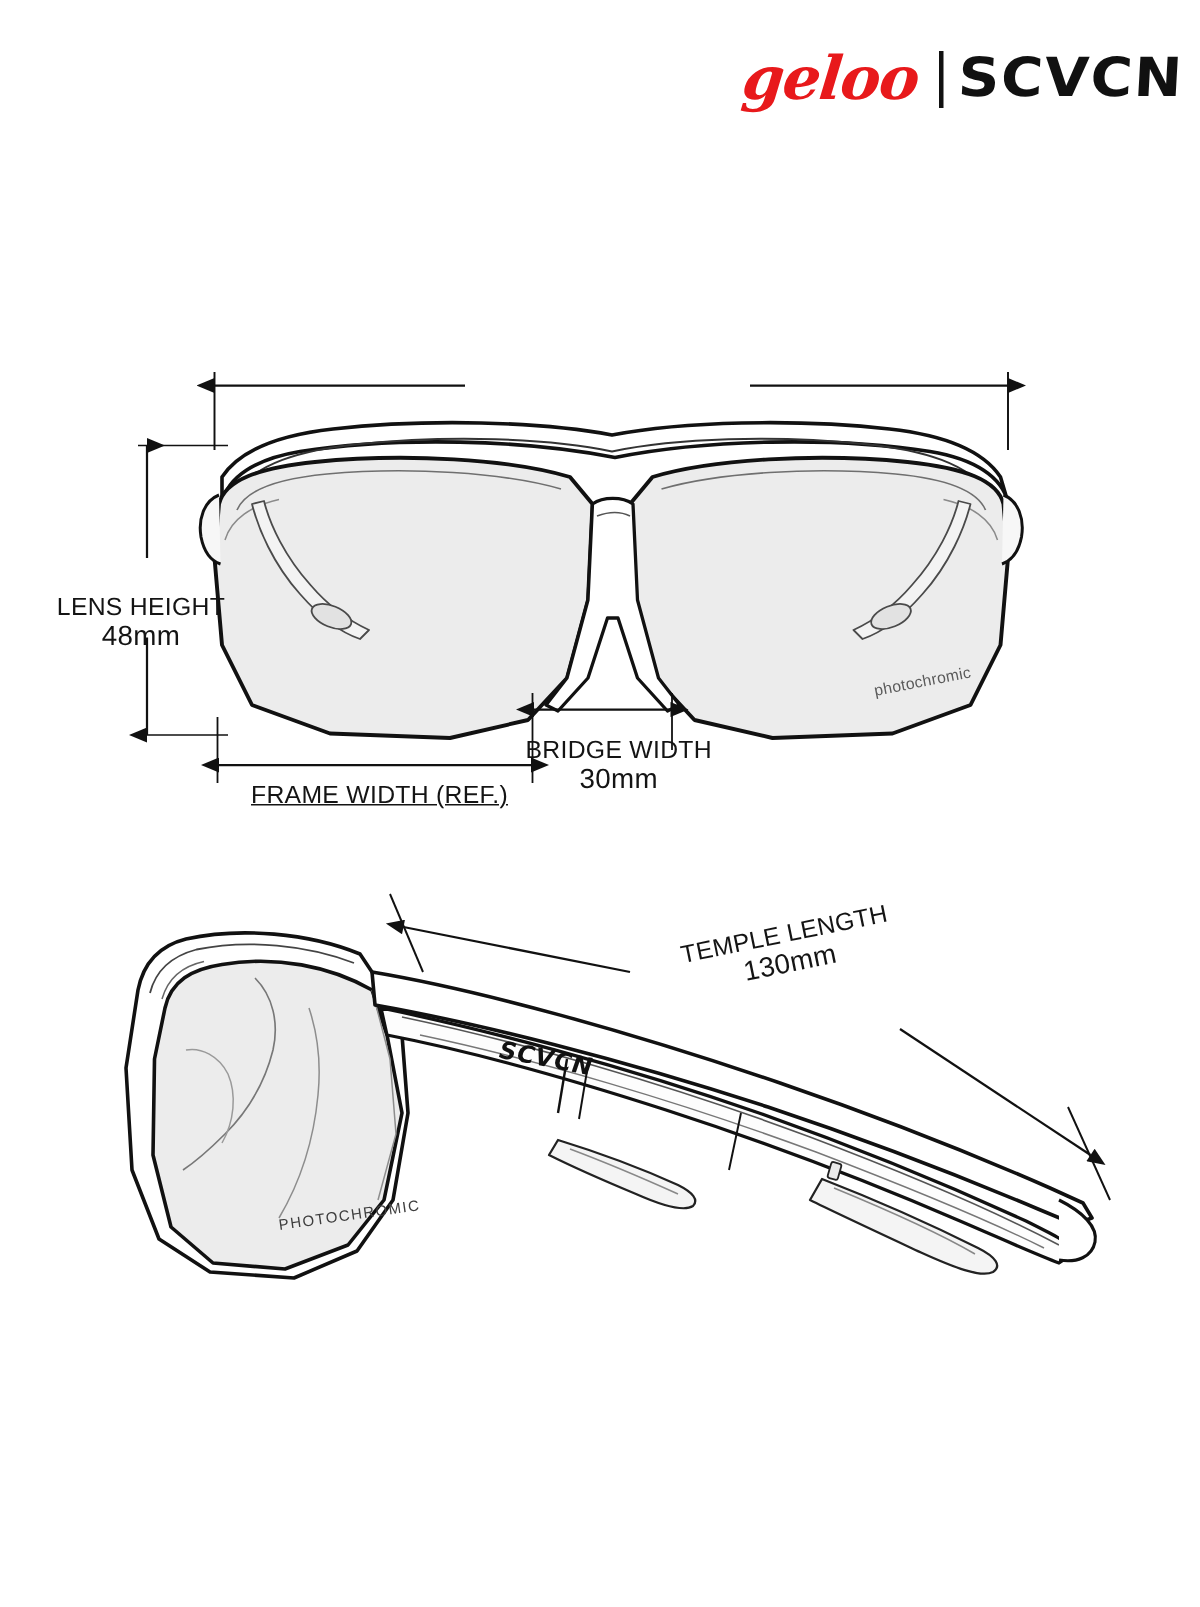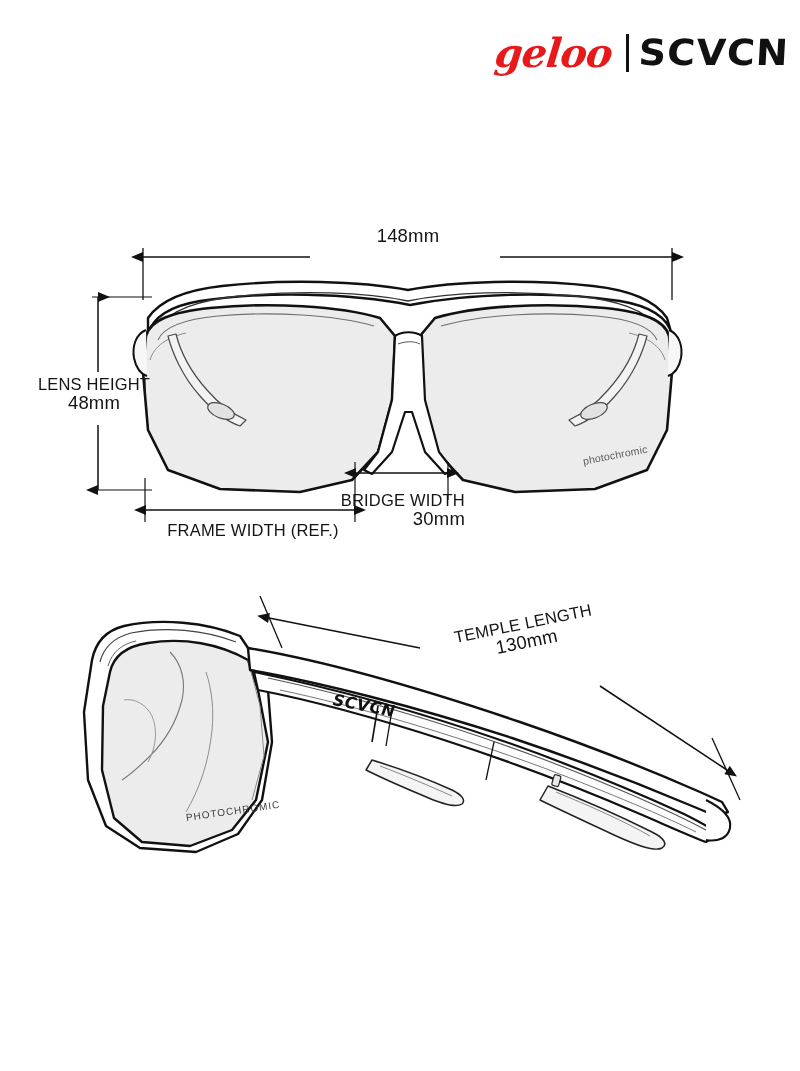--- a/index.html
+++ b/index.html
@@ -50,23 +50,23 @@
     font-family:"Liberation Sans", sans-serif;
     color:#141414;
     text-align:center;
     line-height:1.12;
     white-space:nowrap;
   }
   .dim-label .t1 { display:block; font-size:16.5px; letter-spacing:0.2px; }
   .dim-label .t2 { display:block; font-size:18.5px; letter-spacing:0.2px; }
 
   #lbl-overall { left:258px; top:226px; width:300px; }
-  #lbl-lens    { left:14px;  top:375px; width:160px; }
-  #lbl-bridge  { left:320px; top:491px; width:145px;text-align:right; }
-  #lbl-frame   { left:128px; top:521px; width:250px; }
+  #lbl-lens    { left:14px;  top:396px; width:160px; }
+  #lbl-bridge  { left:340px; top:491px; width:145px; }
+  #lbl-frame   { left:128px; top:521px; width:250px;text-decoration:underline; }
 
   #lbl-temple {
     left:430px; top:614px; width:190px;
     transform:rotate(-11.5deg);
     transform-origin:50% 50%;
   }
 
   
   .mark {
     position:absolute;
@@ -309,21 +309,20 @@
       <line x1="260" y1="596" x2="282" y2="648" stroke-width="1.3"></line>
       <line x1="712" y1="738" x2="740" y2="800" stroke-width="1.3"></line>
       <g>
         <line x1="269" y1="618" x2="420" y2="648" stroke-width="1.5" marker-start="url(#arrL)"></line>
         <line x1="600" y1="686" x2="727" y2="770" stroke-width="1.5" marker-end="url(#arrR)"></line>
       </g>
     </g>
   </svg>
 
   <div class="dim-label" id="lbl-overall">
-    <span class="t2">148mm</span>
   </div>
 
   <div class="dim-label" id="lbl-lens">
     <span class="t1">LENS HEIGHT</span>
     <span class="t2">48mm</span>
   </div>
 
   <div class="dim-label" id="lbl-bridge">
     <span class="t1">BRIDGE WIDTH</span>
     <span class="t2">30mm</span>

